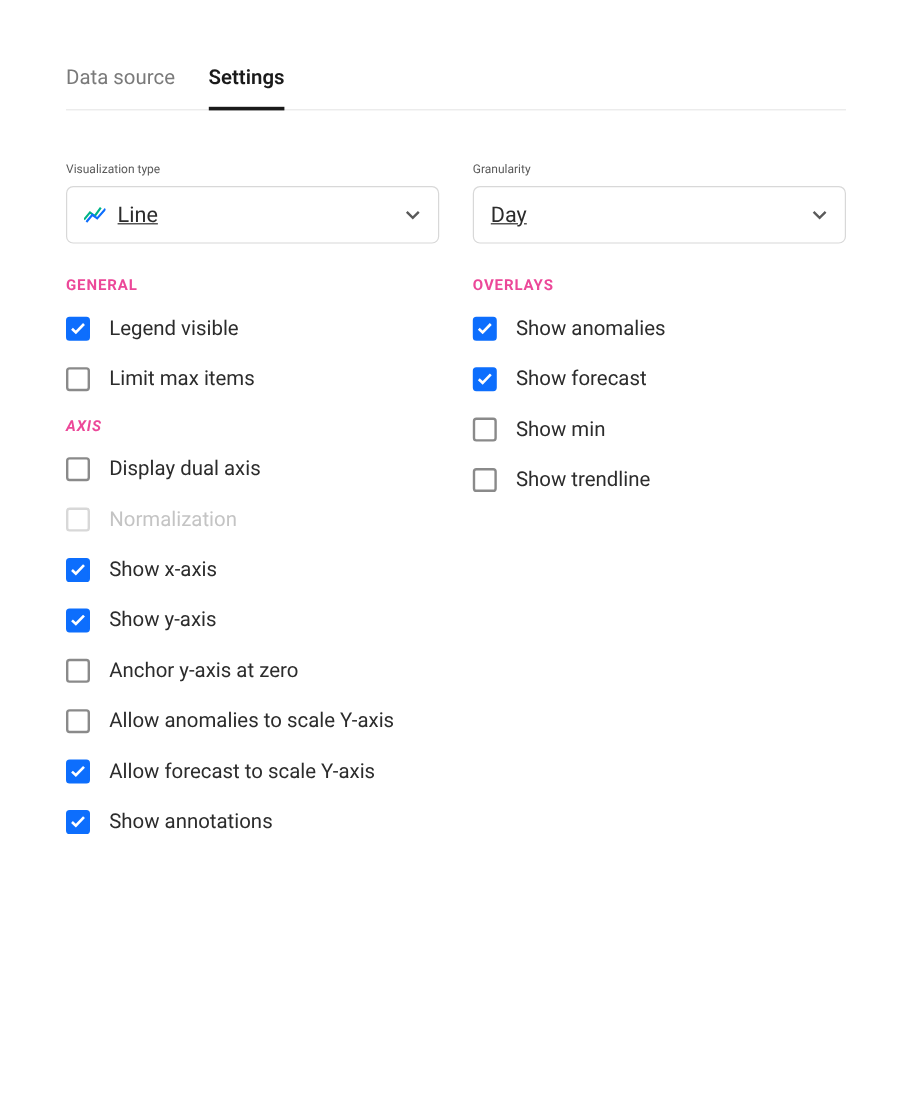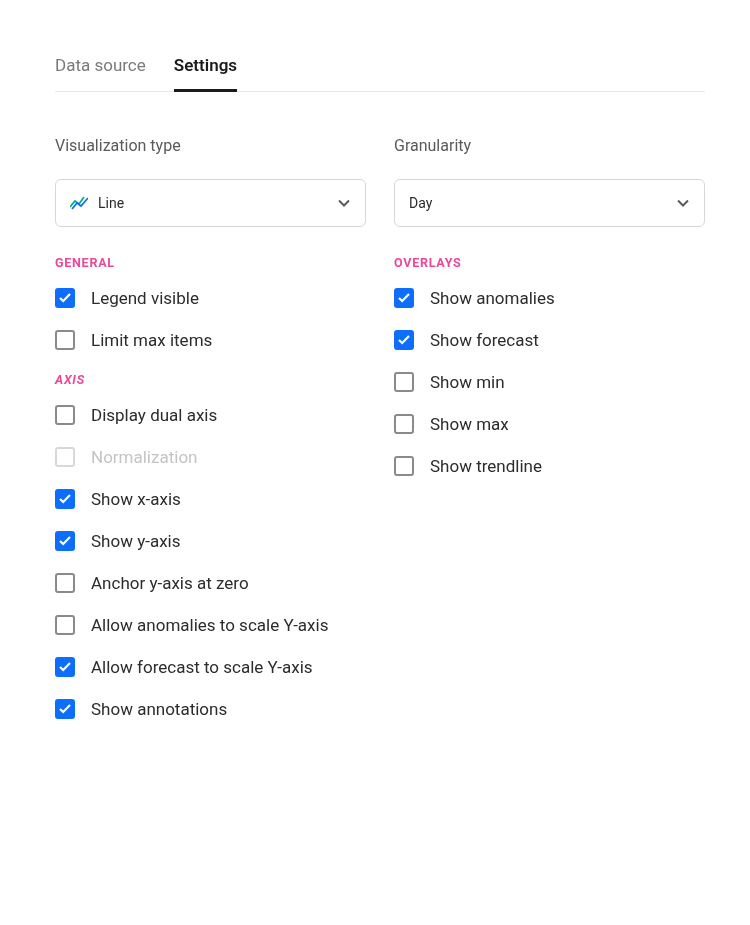--- a/index.html
+++ b/index.html
@@ -38,39 +38,40 @@
     }
     .two-col {
       display: flex;
       gap: 28px;
     }
     .col {
       flex: 1;
       min-width: 0;
     }
     .field-label {
-      font-size: 16px;
+      font-size: 10px;
       color: #5a5a5a;
-      margin-bottom: 24px;
+      margin-bottom: 8px;
       display: block;
     }
     .select {
       display: flex;
       align-items: center;
       justify-content: space-between;
       width: 100%;
       height: 48px;
       border: 1px solid #d8d8d8;
       border-radius: 6px;
       padding: 0 14px 0 14px;
       background: #fff;
-      font-size: 14px;
+      font-size: 18px;
       color: #2c2c2c;
       cursor: pointer;
       margin-bottom: 28px;
+      text-decoration: underline;
     }
     .select .left {
       display: flex;
       align-items: center;
       gap: 10px;
     }
     .chev {
       width: 14px;
       height: 14px;
       flex-shrink: 0;
@@ -282,26 +283,20 @@
         <span class="check-label">Show forecast</span>
       </div>
 
       <div class="check-row">
         <span class="checkbox">
           
         </span>
         <span class="check-label">Show min</span>
       </div>
 
-      <div class="check-row">
-        <span class="checkbox">
-          
-        </span>
-        <span class="check-label">Show max</span>
-      </div>
 
       <div class="check-row">
         <span class="checkbox">
           
         </span>
         <span class="check-label">Show trendline</span>
       </div>
 
     </div>
   </div>

